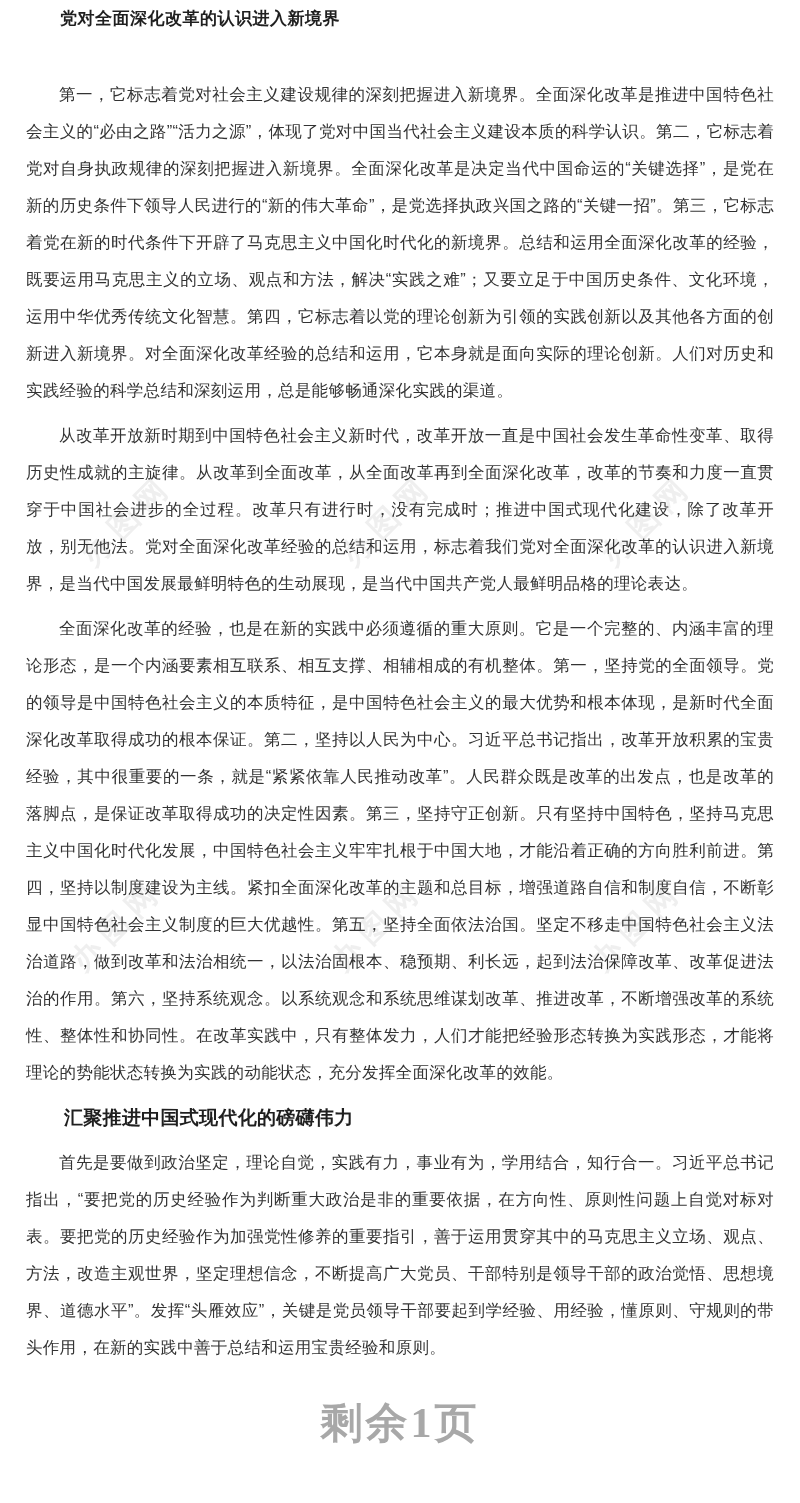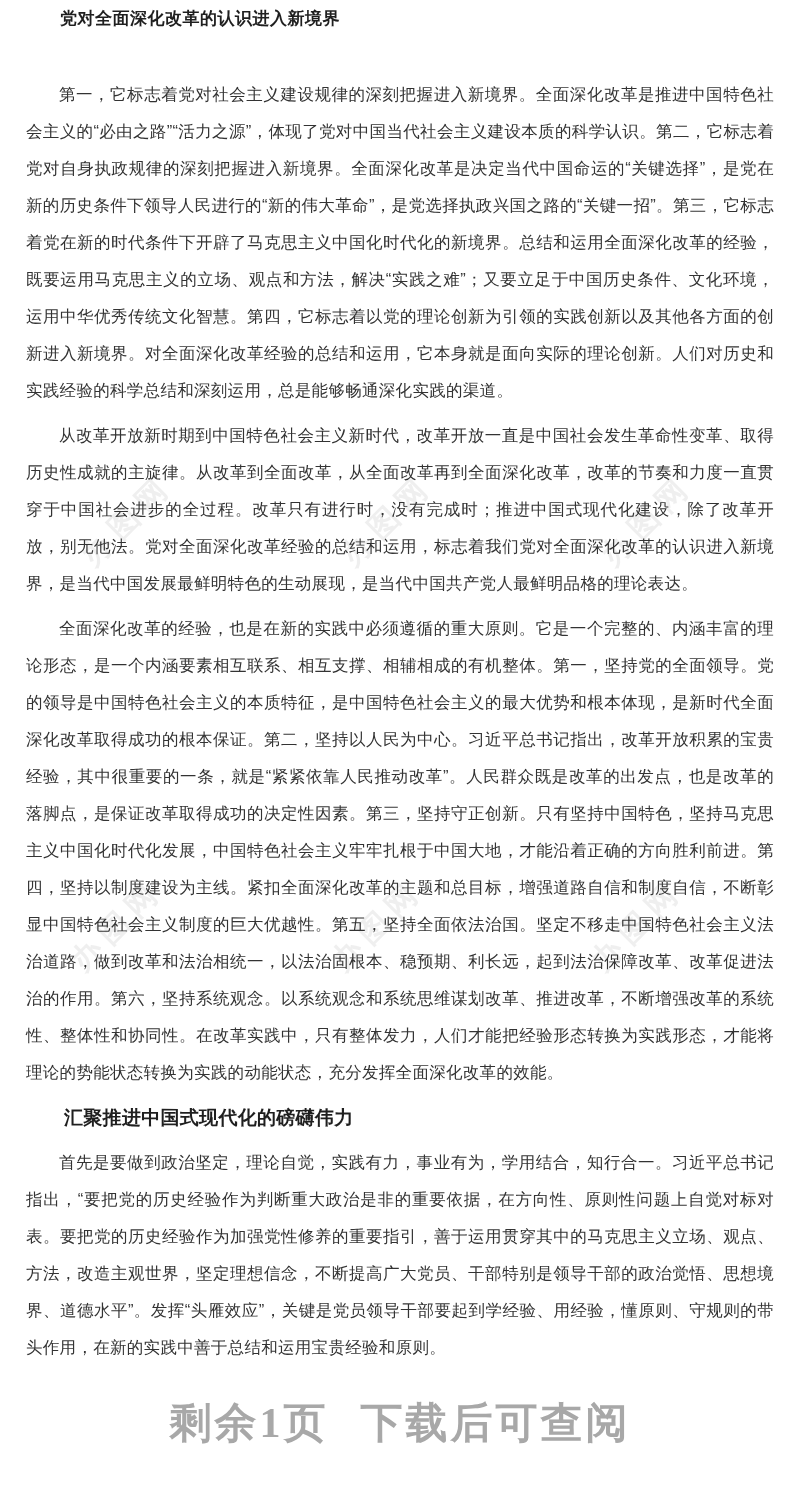--- a/index.html
+++ b/index.html
@@ -93,14 +93,13 @@
     <p>全面深化改革的经验，也是在新的实践中必须遵循的重大原则。它是一个完整的、内涵丰富的理论形态，是一个内涵要素相互联系、相互支撑、相辅相成的有机整体。第一，坚持党的全面领导。党的领导是中国特色社会主义的本质特征，是中国特色社会主义的最大优势和根本体现，是新时代全面深化改革取得成功的根本保证。第二，坚持以人民为中心。习近平总书记指出，改革开放积累的宝贵经验，其中很重要的一条，就是“紧紧依靠人民推动改革”。人民群众既是改革的出发点，也是改革的落脚点，是保证改革取得成功的决定性因素。第三，坚持守正创新。只有坚持中国特色，坚持马克思主义中国化时代化发展，中国特色社会主义牢牢扎根于中国大地，才能沿着正确的方向胜利前进。第四，坚持以制度建设为主线。紧扣全面深化改革的主题和总目标，增强道路自信和制度自信，不断彰显中国特色社会主义制度的巨大优越性。第五，坚持全面依法治国。坚定不移走中国特色社会主义法治道路，做到改革和法治相统一，以法治固根本、稳预期、利长远，起到法治保障改革、改革促进法治的作用。第六，坚持系统观念。以系统观念和系统思维谋划改革、推进改革，不断增强改革的系统性、整体性和协同性。在改革实践中，只有整体发力，人们才能把经验形态转换为实践形态，才能将理论的势能状态转换为实践的动能状态，充分发挥全面深化改革的效能。</p>
 
     <h2 class="sub-heading">汇聚推进中国式现代化的磅礴伟力</h2>
 
     <p>首先是要做到政治坚定，理论自觉，实践有力，事业有为，学用结合，知行合一。习近平总书记指出，“要把党的历史经验作为判断重大政治是非的重要依据，在方向性、原则性问题上自觉对标对表。要把党的历史经验作为加强党性修养的重要指引，善于运用贯穿其中的马克思主义立场、观点、方法，改造主观世界，坚定理想信念，不断提高广大党员、干部特别是领导干部的政治觉悟、思想境界、道德水平”。发挥“头雁效应”，关键是党员领导干部要起到学经验、用经验，懂原则、守规则的带头作用，在新的实践中善于总结和运用宝贵经验和原则。</p>
   </div>
 </div>
 
 <div class="preview-footer">
   <span>剩余1页</span>
-  <span>下载后可查阅</span>
 </div>
 
 </body></html>

